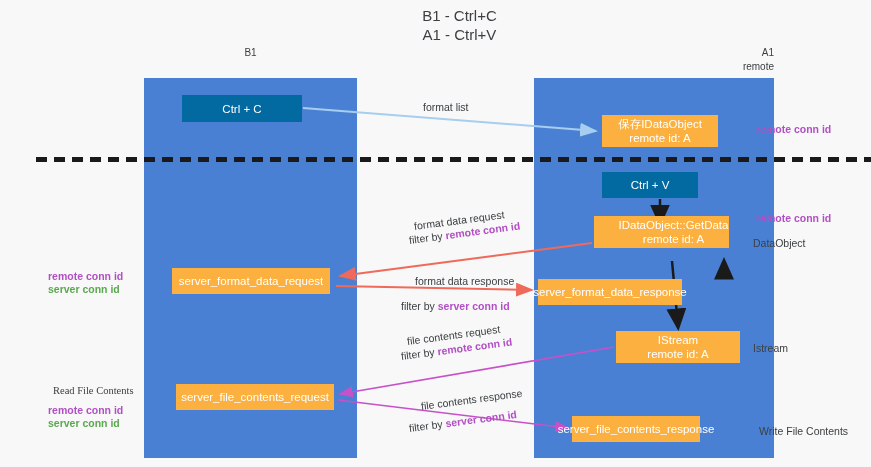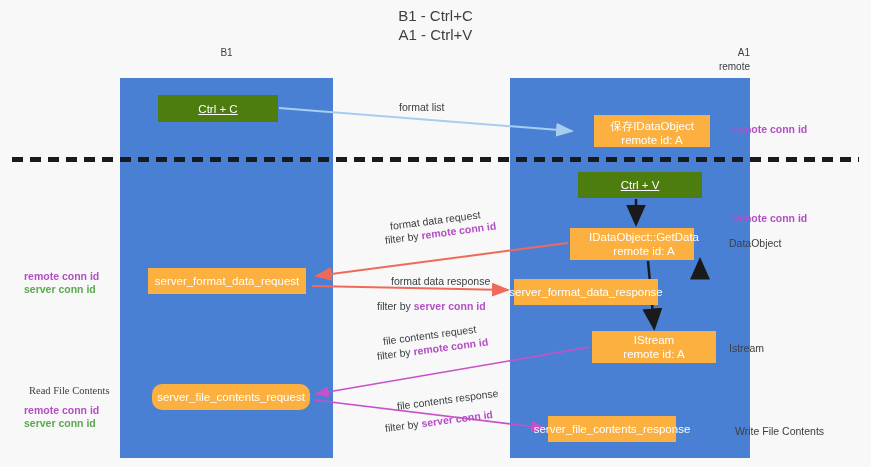--- a/index.html
+++ b/index.html
@@ -6,21 +6,21 @@
     margin: 0; padding: 0;
     background: #f8f8f8;
   }
   body {
     width: 871px; height: 467px;
     position: relative;
     font-family: "Liberation Sans", sans-serif;
     color: #3c4043;
     overflow: hidden;
   }
-  .stage { position: absolute; inset: 0; }
+  .stage { position: absolute; inset: 0; margin-left: 24px; }
 
   
   .title {
     position: absolute; left: 0; top: 6px; width: 871px;
     text-align: center; font-size: 15px; line-height: 19px;
     color: #3c4043;
   }
 
   
   .col-head {
@@ -39,32 +39,32 @@
 
   
   .box {
     position: absolute;
     display: flex; flex-direction: column;
     align-items: center; justify-content: center;
     color: #ffffff; font-size: 11.5px; line-height: 14px;
     text-align: center;
     box-sizing: border-box;
   }
-  .box.green { background: #4d7c0f; text-decoration: underline; }
+  .box.green { background: #0369a1; }
   .box.orange { background: #fbb040; }
   .box .l2 { display: block; }
 
   #box-ctrl-c  { left: 158px; top: 95px;  width: 120px; height: 27px; }
-  #box-idataobject { left: 594px; top: 115px; width: 116px; height: 32px; justify-content: flex-end; }
-  #box-ctrl-v  { left: 578px; top: 172px; width: 124px; height: 26px; }
-  #box-getdata { left: 570px; top: 228px; width: 124px; height: 32px; padding-left: 24px; }
+  #box-idataobject { left: 578px; top: 115px; width: 116px; height: 32px; }
+  #box-ctrl-v  { left: 578px; top: 172px; width: 96px; height: 26px; }
+  #box-getdata { left: 570px; top: 216px; width: 135px; height: 32px; padding-left: 24px; }
   #box-srv-fmt-req  { left: 148px; top: 268px; width: 158px; height: 26px; }
   #box-srv-fmt-resp { left: 514px; top: 279px; width: 144px; height: 26px; }
   #box-istream { left: 592px; top: 331px; width: 124px; height: 32px; }
-  #box-srv-file-req  { left: 152px; top: 384px; width: 158px; height: 26px; border-radius: 10px; }
+  #box-srv-file-req  { left: 152px; top: 384px; width: 158px; height: 26px; }
   #box-srv-file-resp { left: 548px; top: 416px; width: 128px; height: 26px; }
 
   
   #divider {
     position: absolute; left: 12px; top: 157px; width: 847px; height: 5px;
     background-image: repeating-linear-gradient(to right,
        #1a1a1a 0px, #1a1a1a 11px, rgba(0,0,0,0) 11px, rgba(0,0,0,0) 18px);
   }
 
   

